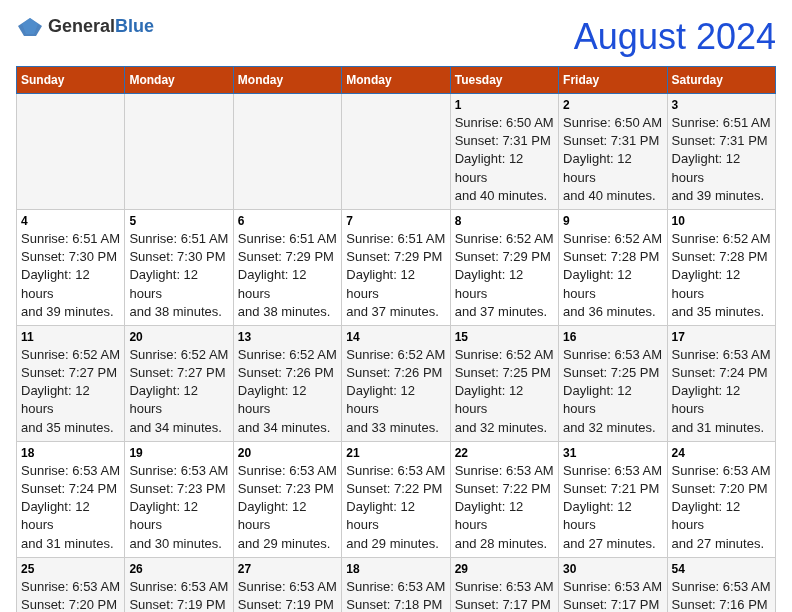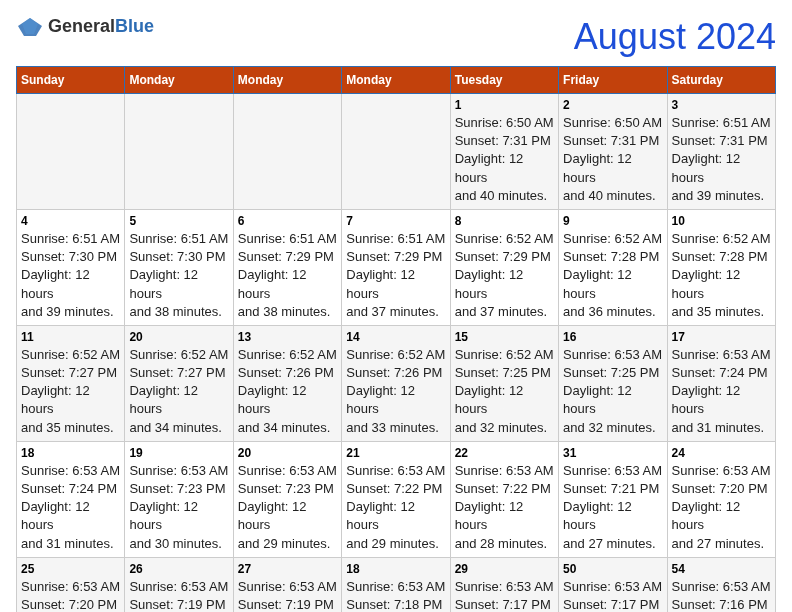--- a/index.html
+++ b/index.html
@@ -236,21 +236,21 @@
         </td>
         <td>
           <span class="day-number">18</span>
           <div class="day-info">Sunrise: 6:53 AM<br>Sunset: 7:18 PM<br>Daylight: 12 hours<br>and 24 minutes.</div>
         </td>
         <td>
           <span class="day-number">29</span>
           <div class="day-info">Sunrise: 6:53 AM<br>Sunset: 7:17 PM<br>Daylight: 12 hours<br>and 23 minutes.</div>
         </td>
         <td>
-          <span class="day-number">50</span>
+          <span class="day-number">30</span>
           <div class="day-info">Sunrise: 6:53 AM<br>Sunset: 7:17 PM<br>Daylight: 12 hours<br>and 23 minutes.</div>
         </td>
         <td>
           <span class="day-number">54</span>
           <div class="day-info">Sunrise: 6:53 AM<br>Sunset: 7:16 PM<br>Daylight: 12 hours<br>and 22 minutes.</div>
         </td>
       </tr>
     </tbody>
 </table>
 

